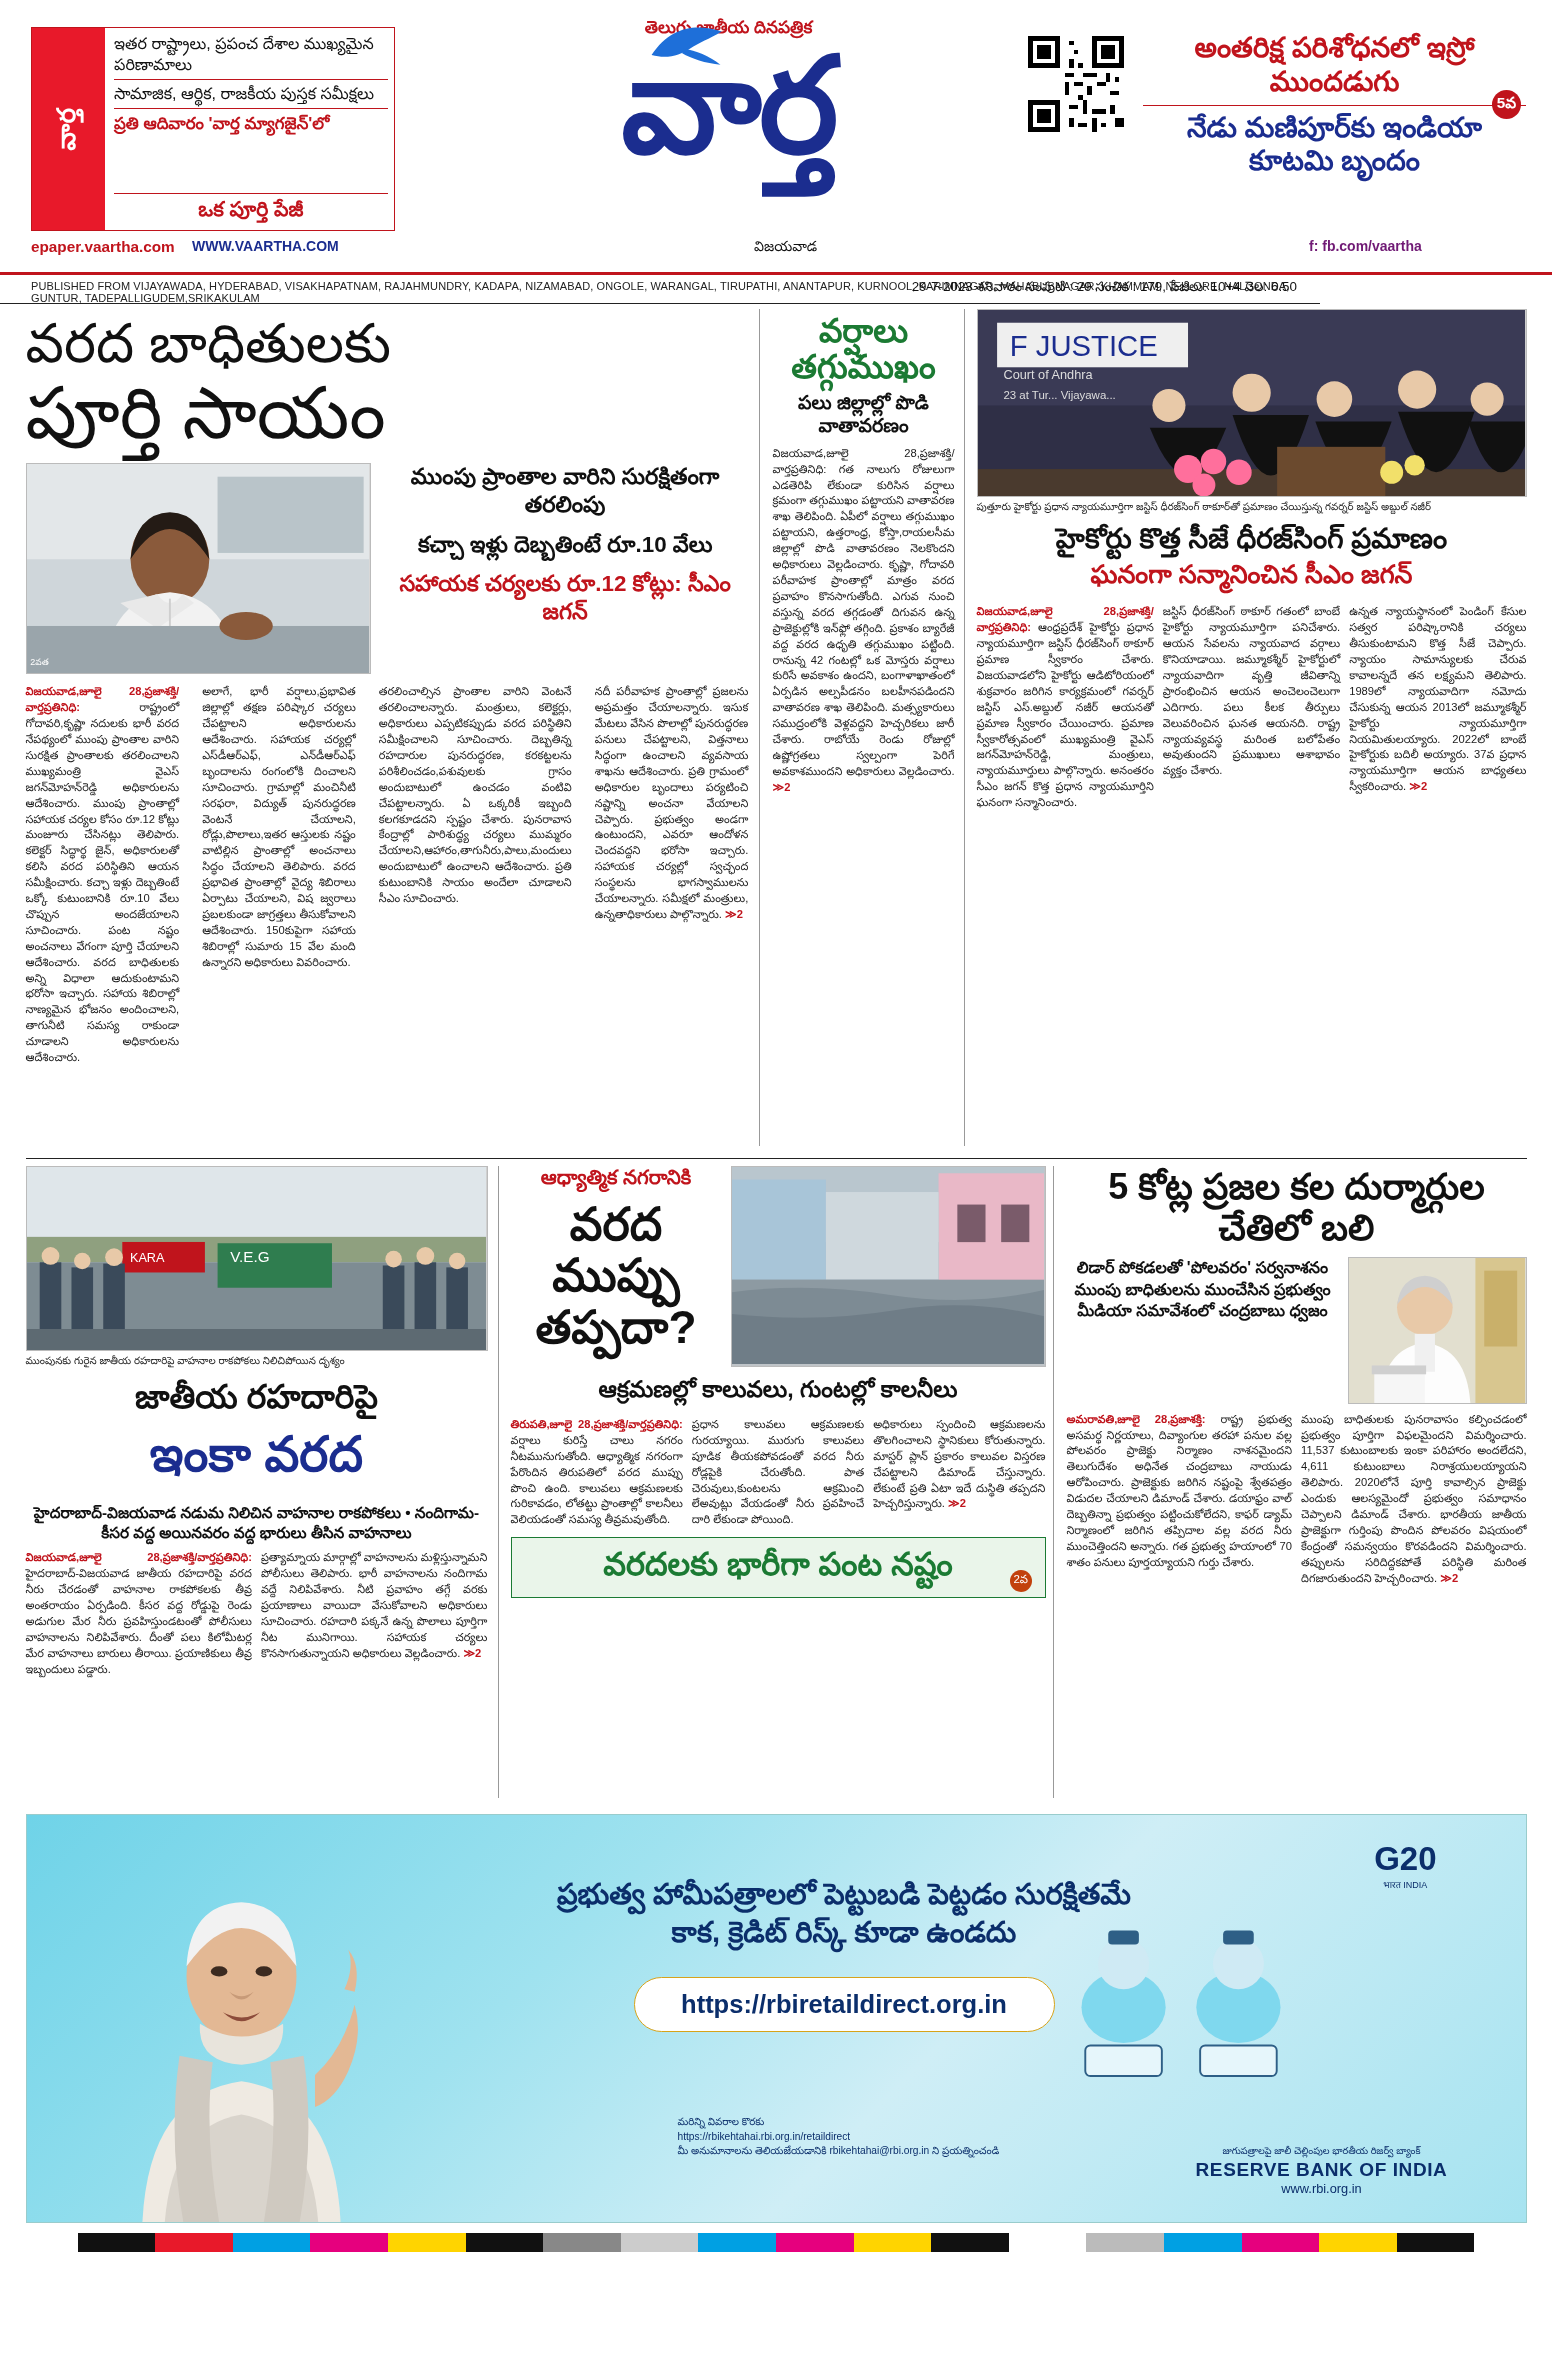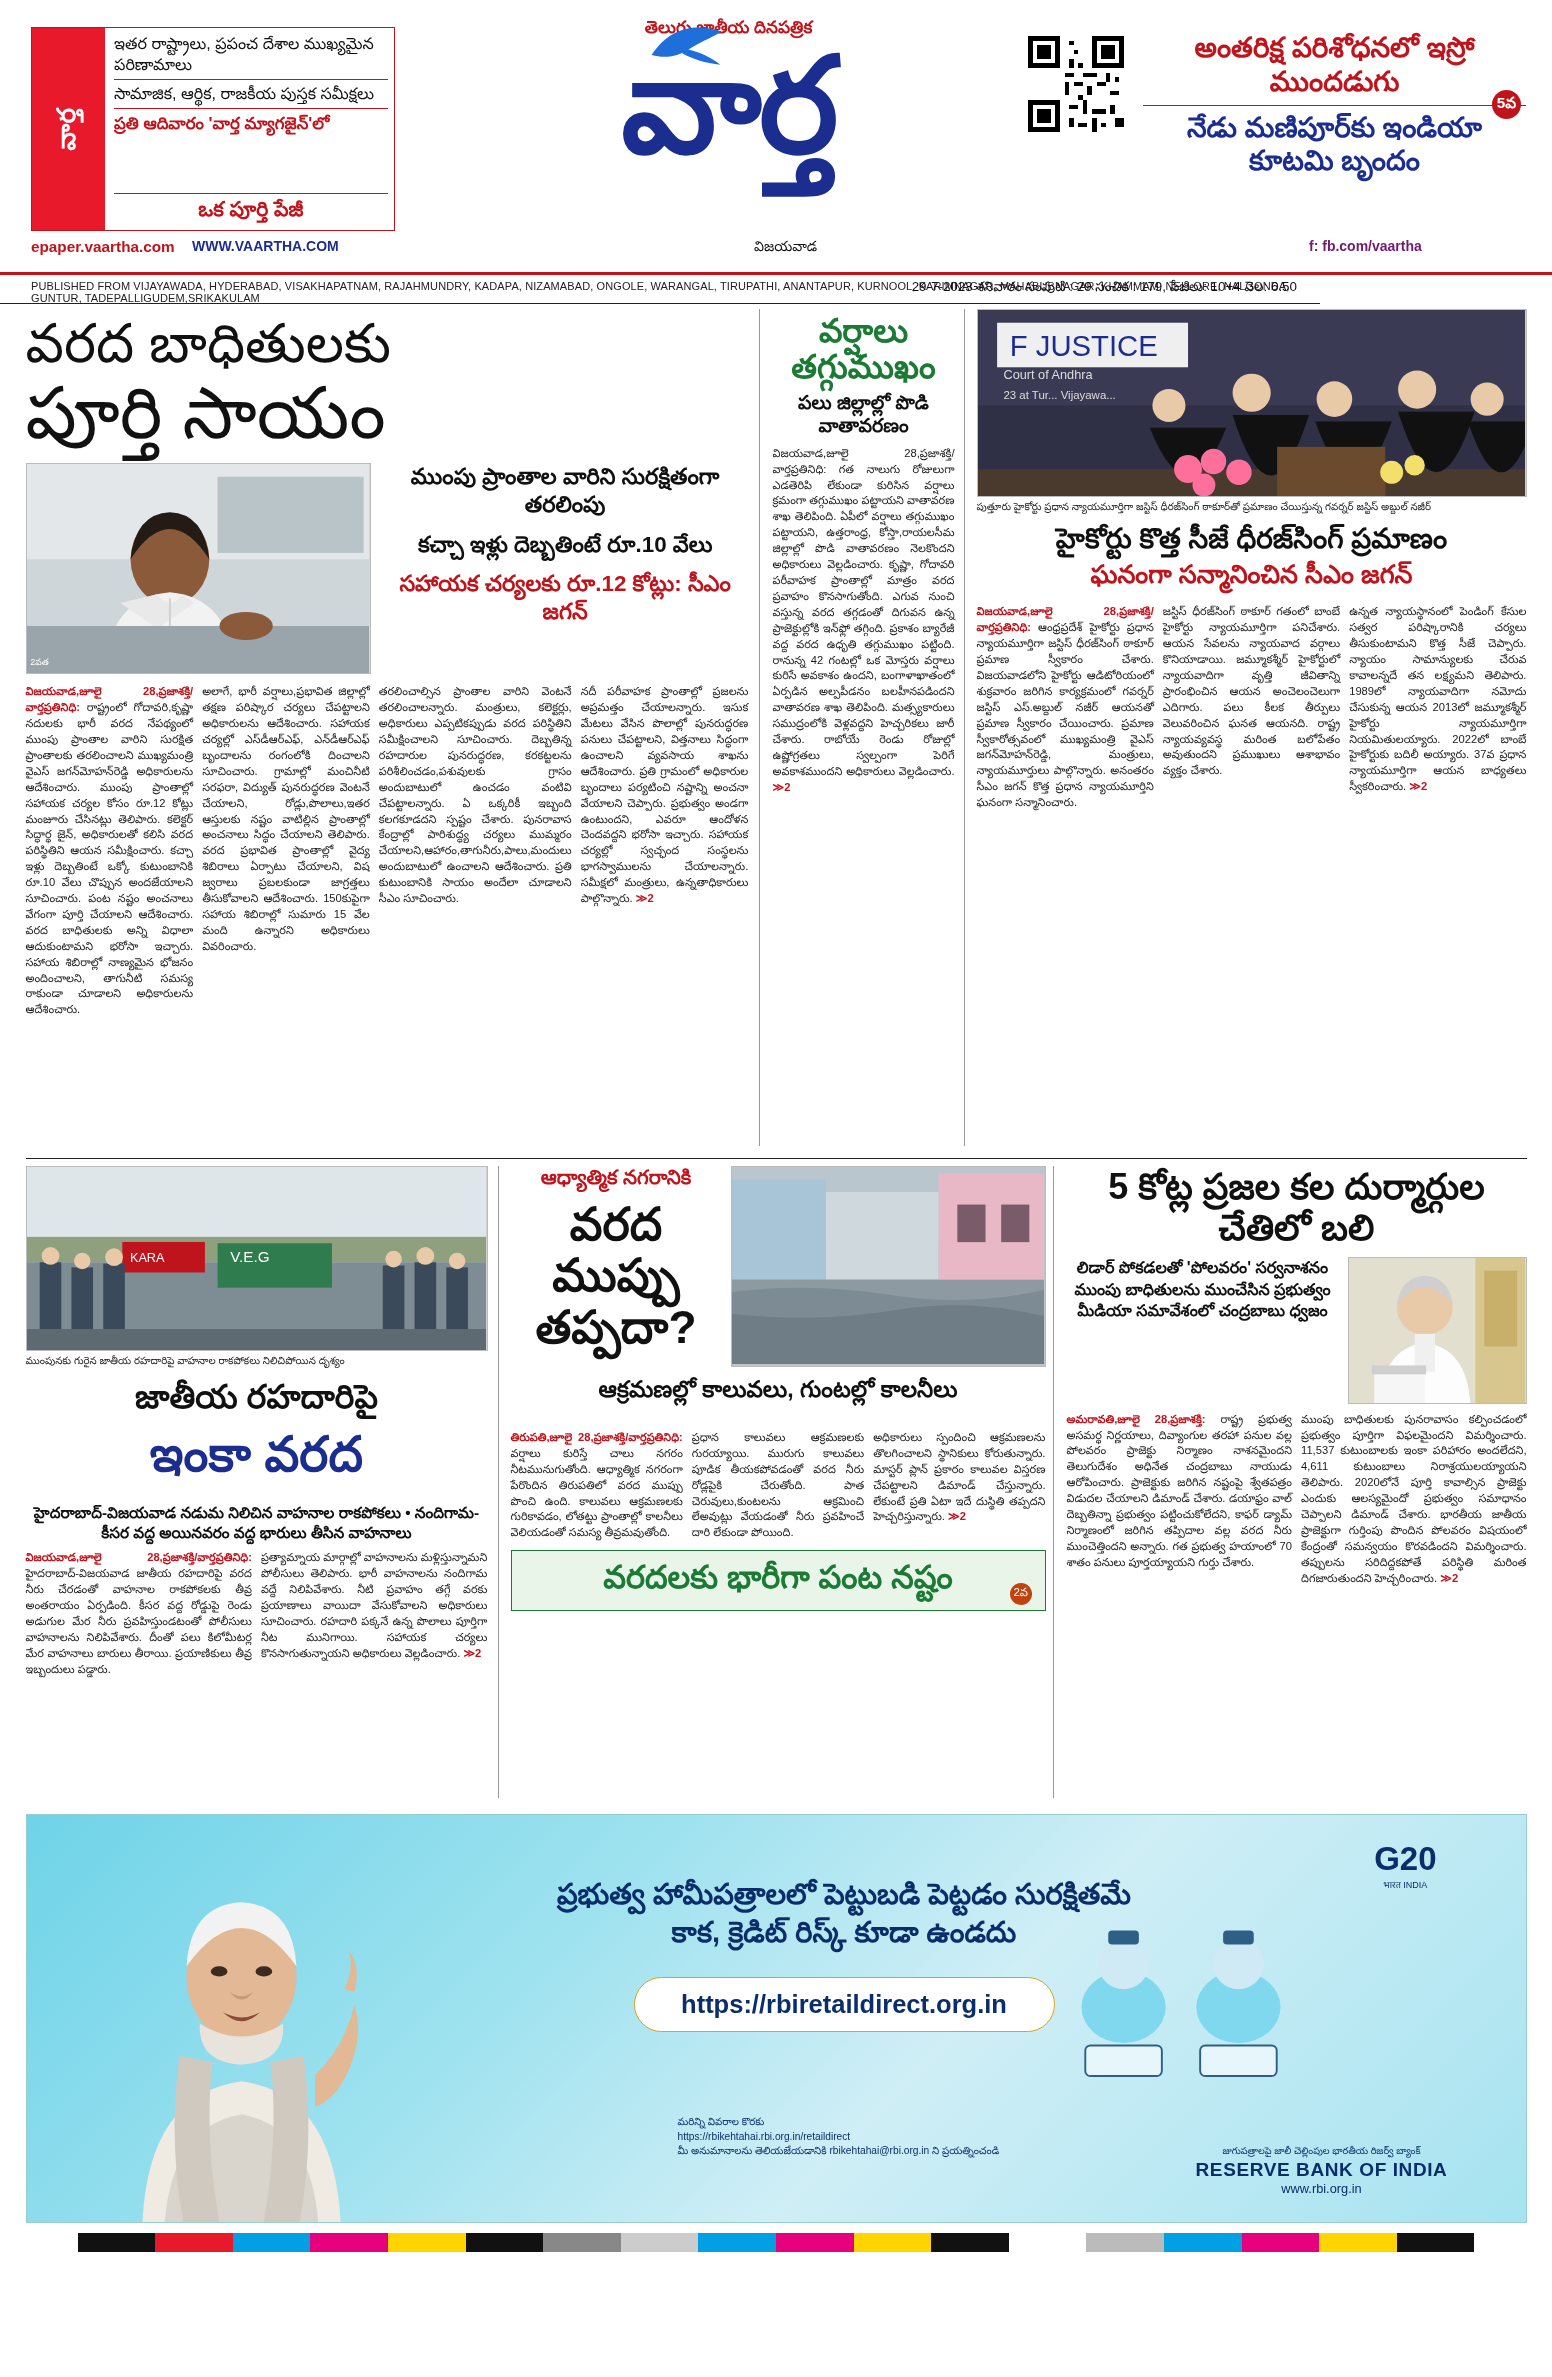--- a/index.html
+++ b/index.html
@@ -73,21 +73,21 @@
 
   .lead { position:absolute; left:0; top:0; width: 734px; height: 837px; border-right: 1.3px solid #999; padding-right: 10.2px;}
   .lead h1 { margin: 6.4px 0 0 0; text-align:left; color:#111; font-size: 54px; line-height:1.05; font-weight:normal;}
   .lead h1 .big { display:block; font-size: 72px; color:#111; margin-top: 3.8px;}
   .lead-mid { display:flex; margin-top: 11.5px; gap: 11.5px; }
   .lead-photo { width: 345px; height: 211px; border:0.6px solid #bbb; position:relative; overflow:hidden; background:#d8d8d8;}
   .lead-bullets { flex:1; }
   .lead-bullets p { margin: 0 0 11.5px 0; font-size: 22.4px; line-height:1.25; text-align:center; color:#111; font-weight:bold;}
   .lead-bullets p.last { color:#c0141c; }
 
-  .cols { display:flex; gap: 9px; margin-top: 10.2px; }
+  .cols { display:flex; gap: 23px; margin-top: 10.2px; }
   .col { flex:1; font-size: 11.2px; line-height: 1.42; text-align: justify; color:#1a1a1a; }
   .col .lead-in { color:#c0141c; font-weight:bold; }
 
   .mid1 { position:absolute; left: 747px; top: 0; width: 192px; height:837px; border-right: 1.3px solid #999; padding-right: 9px;}
   .mid1 h2 { margin:3.8px 0 0 0; text-align:center; color:#1b7a33; font-size: 33px; line-height:1.08; font-weight:bold;}
   .mid1 .sub { text-align:center; font-size: 19px; color:#111; margin-top: 6.4px; line-height:1.25; font-weight:bold;}
   .mid1 .body { font-size: 11.2px; line-height:1.42; text-align:justify; margin-top: 7.7px; color:#1a1a1a;}
 
   .right1 { position:absolute; left: 951px; top: 0; width: 550px; height: 837px; }
   .right-photo { width: 550px; height: 188px; border:0.6px solid #bbb; background:#cfcfcf; position:relative; overflow:hidden;}
@@ -107,21 +107,21 @@
   .r2left .deck { font-size: 15.3px; text-align:center; margin-top: 7.7px; line-height:1.3; font-weight:bold;}
   .r2left .cols2 { display:flex; gap: 9px; margin-top: 7.7px;}
 
   .r2mid { position:absolute; left: 485px; top:0; width: 543px; height: 632px; border-right: 1.3px solid #999; padding-right: 7px;}
   .r2mid .midflex { display:flex; gap: 9px; }
   .r2mid .headcol { width: 211px; }
   .r2mid .headcol .kicker { text-align:center; font-size: 20px; color:#c0141c; font-weight:bold; }
   .r2mid .headcol h2 { text-align:center; font-size: 46px; line-height:1.12; margin: 5.1px 0 0 0; font-weight:bold; color:#111;}
   .r2mid .flood-photo { flex:1; height: 201px; border:0.6px solid #bbb; background:#bfc4c8; overflow:hidden; position:relative;}
   .r2mid .strap { text-align:center; font-size: 23px; font-weight:bold; margin-top: 9px; color:#111;}
-  .r2mid .cols3b { display:flex; gap: 9px; margin-top: 22px; }
+  .r2mid .cols3b { display:flex; gap: 9px; margin-top: 9px; }
   .cropbox { margin-top: 9px; border: 1.9px solid #1b7a33; background:#eaf5ea; height: 61px; display:flex; align-items:center; justify-content:center; position:relative;}
   .cropbox span { font-size: 32px; color:#1b7a33; font-weight:bold;}
   .cropbox .pg { position:absolute; right: 12.8px; bottom: 5.1px; width: 22px; height:22px; border-radius:50%; background:#c2410c; color:#fff; font-size:11.5px; display:flex; align-items:center; justify-content:center;}
 
   .r2right { position:absolute; left: 1041px; top:0; width: 460px; height: 632px;}
   .r2right h2 { text-align:center; font-size: 36px; line-height:1.14; margin:0; font-weight:bold; color:#111;}
   .r2right .flexrow { display:flex; gap: 9px; margin-top: 9px;}
   .r2right .deck2 { flex:1; font-size: 16px; line-height:1.35; text-align:center; font-weight:bold;}
   .r2right .cbn { width: 179px; height: 147px; border:0.6px solid #bbb; background:#dcdcd2; overflow:hidden; position:relative;}
   .r2right .cols2b { display:flex; gap:9px; margin-top: 7.7px;}

